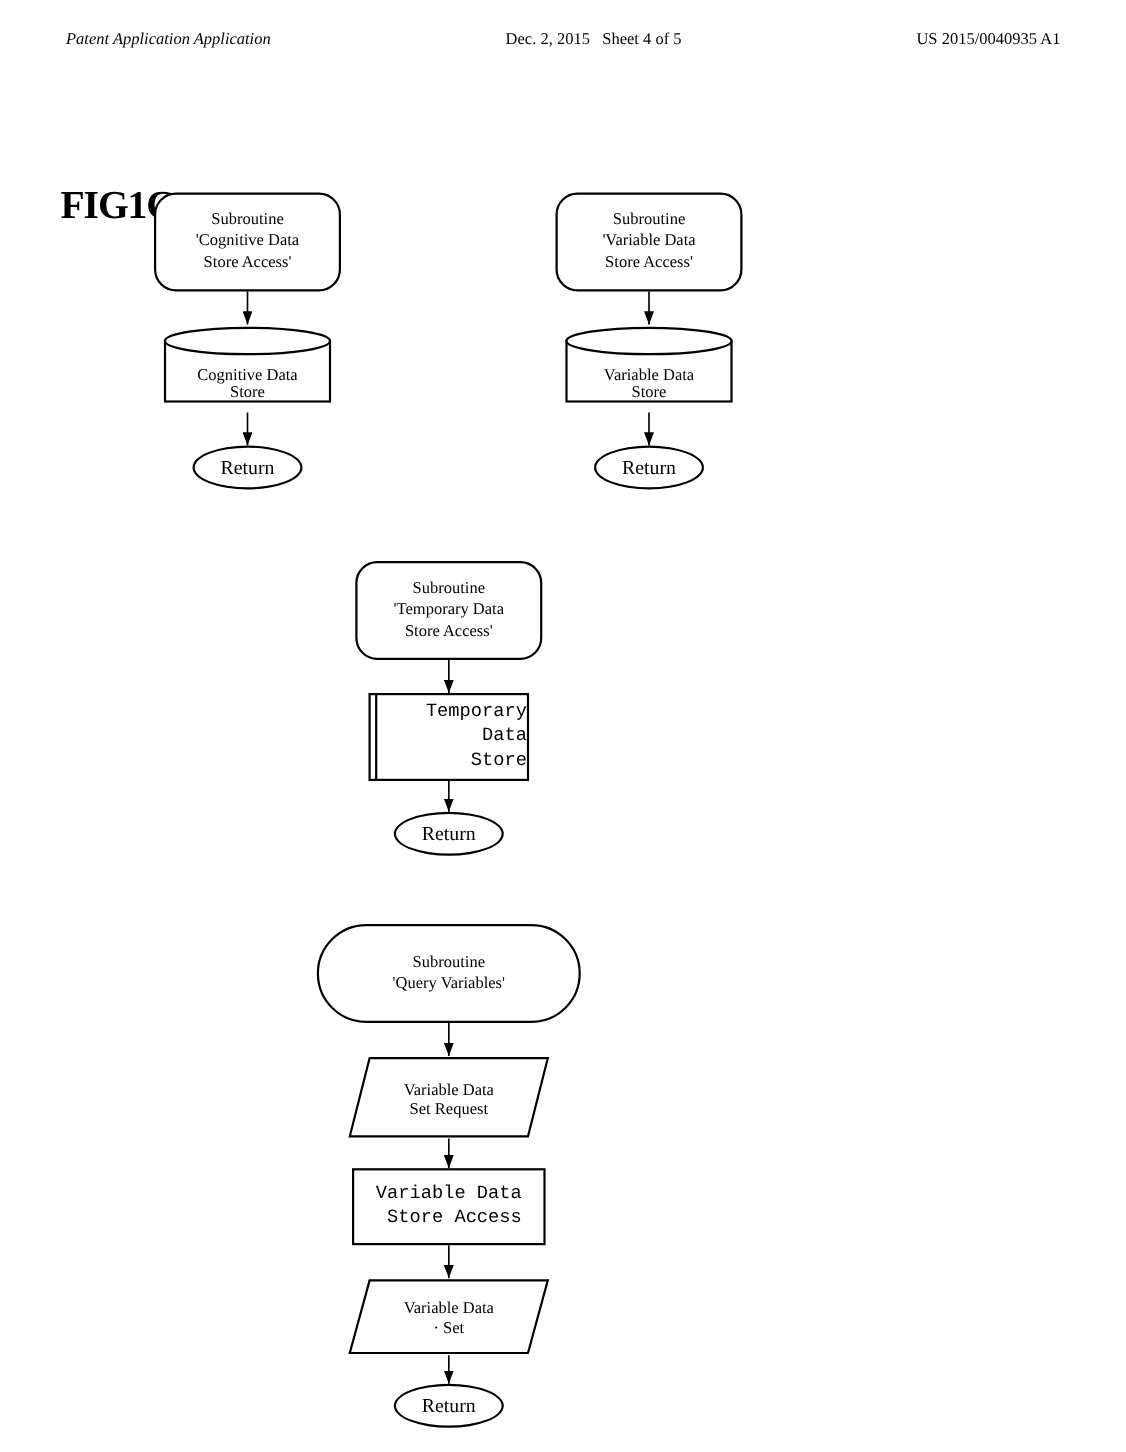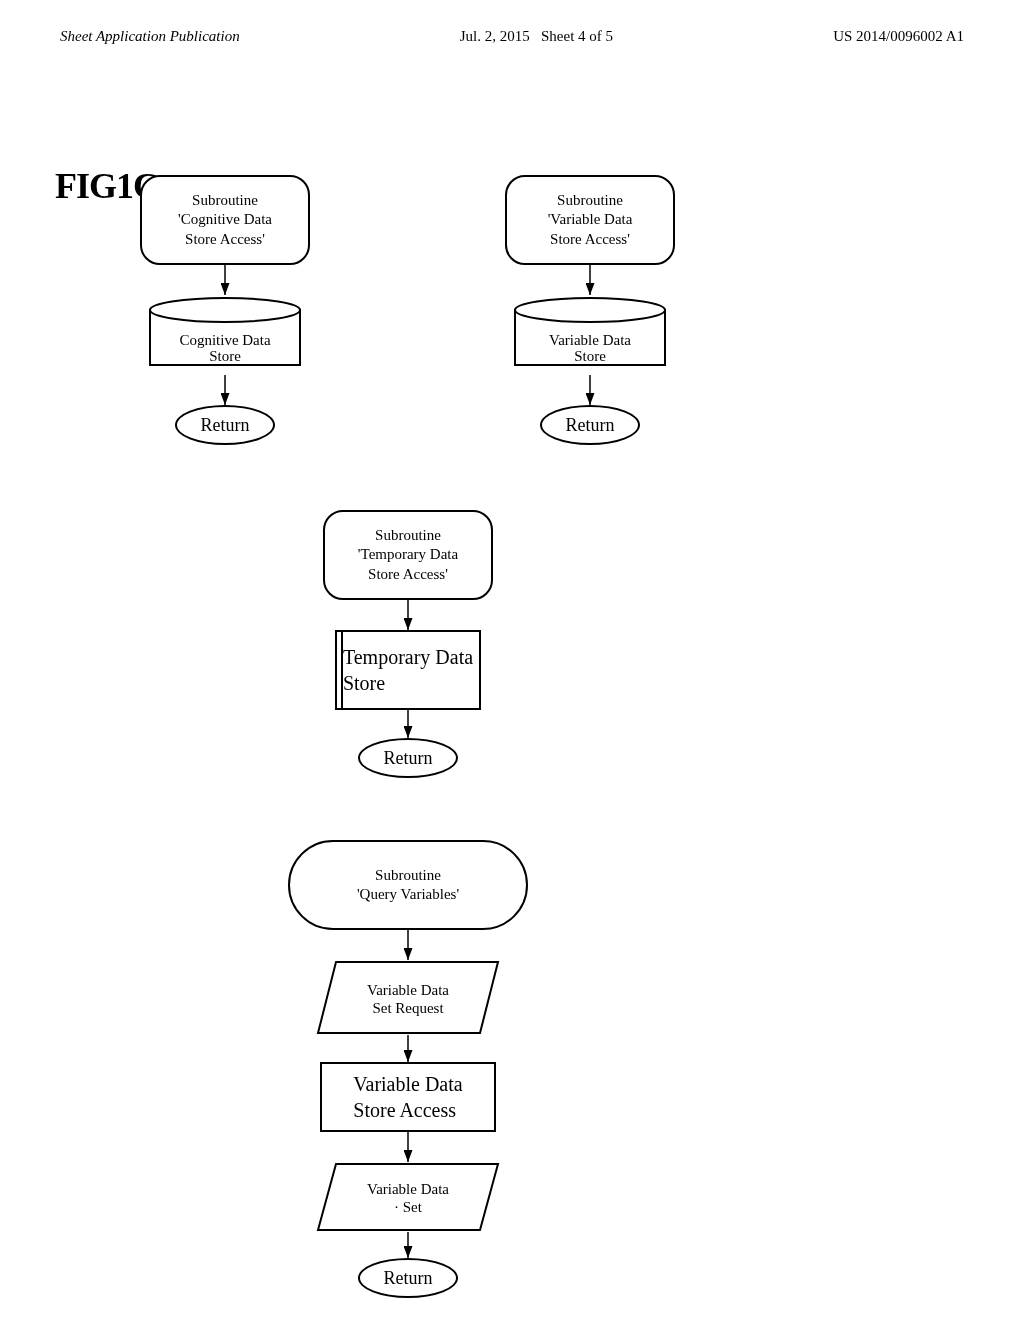--- a/index.html
+++ b/index.html
@@ -65,24 +65,25 @@
       position: absolute;
     }
 
     
     .rect-box {
       position: absolute;
       border: 2px solid #000;
       display: flex;
       align-items: center;
       justify-content: center;
-      text-align: left;
-      font-size: 20px;
+      text-align: right;
+      font-size: 17px;
       line-height: 1.3;
       background: #fff;
+      font-family: Liberation Mono, monospace;
     }
 
     
     .oval-box {
       position: absolute;
       border: 2px solid #000;
       border-radius: 50%;
       display: flex;
       align-items: center;
       justify-content: center;
@@ -97,25 +98,25 @@
       left: 0;
       width: 100%;
       height: 100%;
       pointer-events: none;
     }
   </style>
 </head>
 <body>
 
 <div class="header">
-  <span class="header-left">Sheet Application Publication</span>
+  <span class="header-left">Patent Application Application</span>
   <span class="header-center">
-    <span>Jul. 2, 2015</span>&nbsp;&nbsp;&nbsp;<span>Sheet 4 of 5</span>
+    <span>Dec. 2, 2015</span>&nbsp;&nbsp;&nbsp;<span>Sheet 4 of 5</span>
   </span>
-  <span class="header-right">US 2014/0096002 A1</span>
+  <span class="header-right">US 2015/0040935 A1</span>
 </div>
 
 <div class="diagram-container">
 
   <div class="fig-label">FIG1C</div>
 
   <svg class="arrows">
     <defs>
       <marker id="arrowhead" markerWidth="8" markerHeight="6" refX="8" refY="3" orient="auto">
         <polygon points="0 0, 8 3, 0 6" fill="#000"></polygon>

